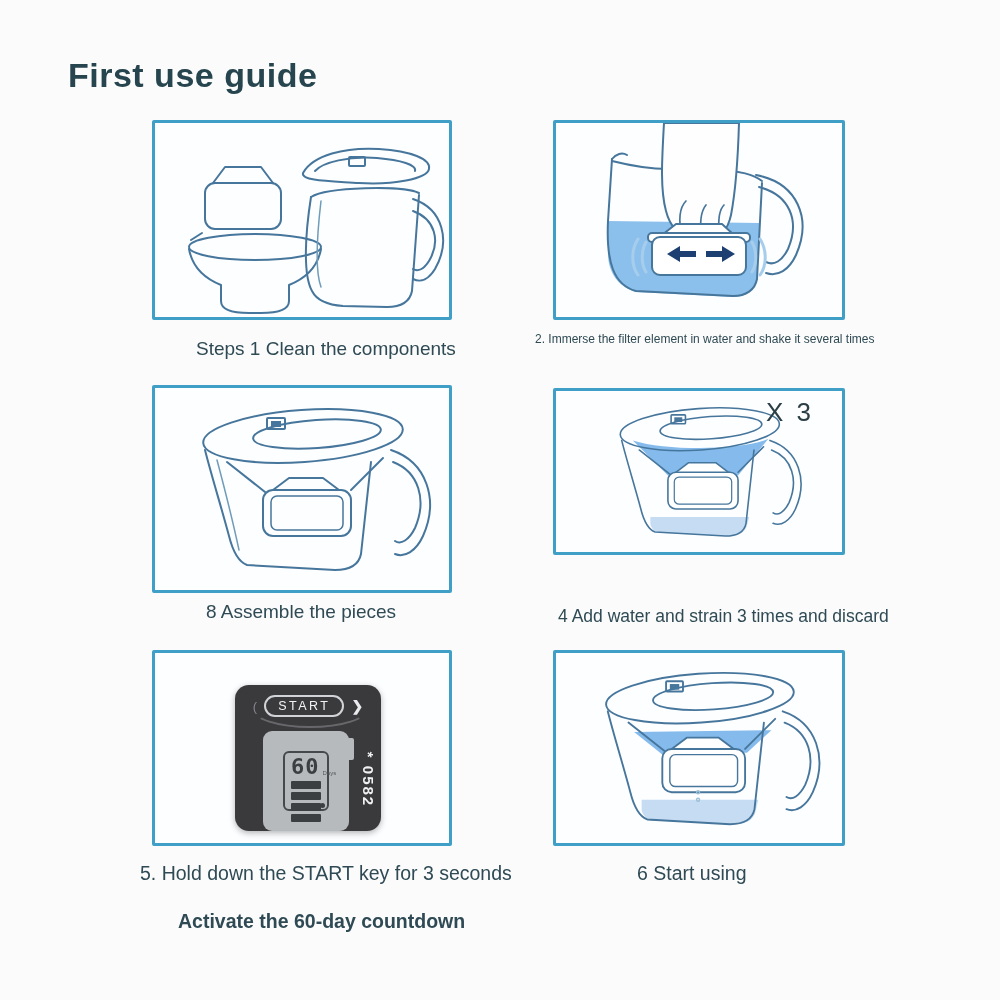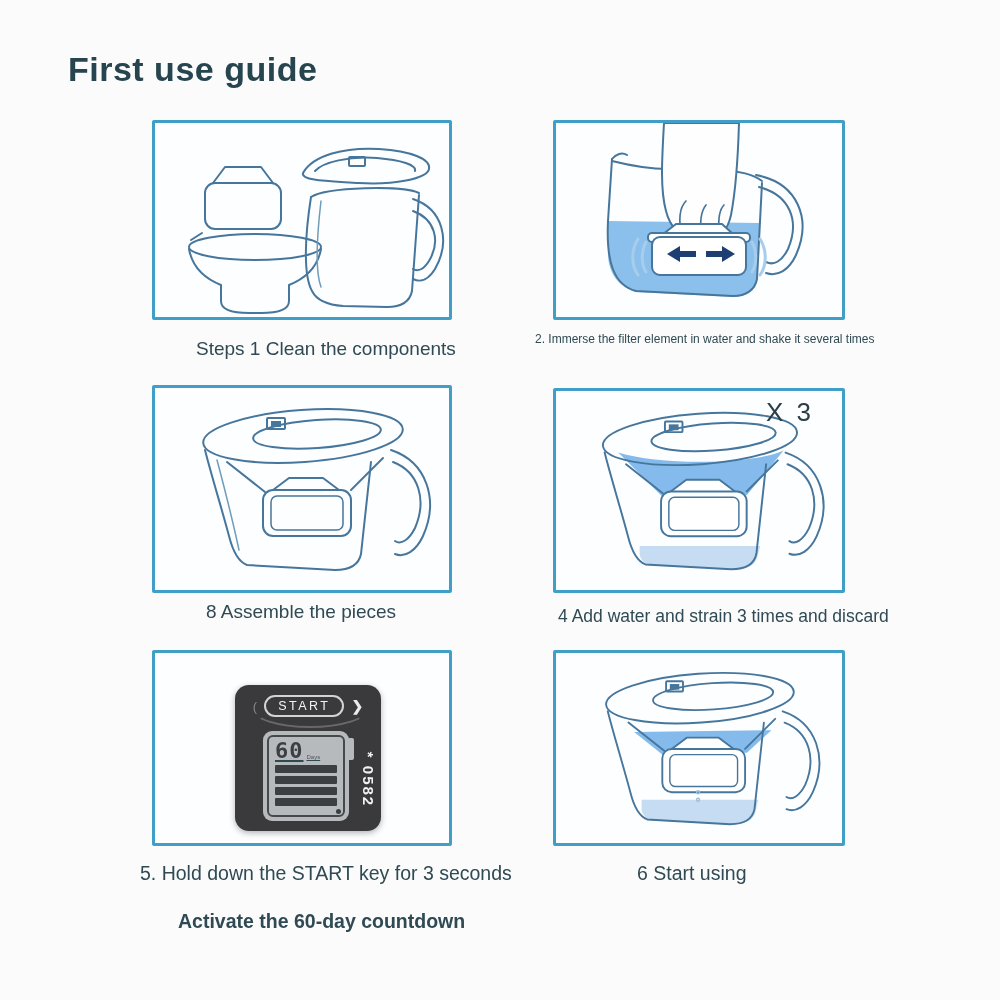--- a/index.html
+++ b/index.html
@@ -4,30 +4,30 @@
 <style>
   html,body{margin:0;padding:0;}
   body{
     width:1000px;height:1000px;position:relative;overflow:hidden;
     background:#fafbfa;
     font-family:"Liberation Sans", sans-serif;
     color:#2f4a54;
   }
   .abs{position:absolute;}
   .title{
-    left:68px;top:50px;font-size:34px;font-weight:600;color:#27454e;letter-spacing:.5px;
+    left:68px;top:56px;font-size:34px;font-weight:600;color:#27454e;letter-spacing:.5px;
   }
   .panel{
     background:#fdfeff;border:3px solid #3f9fc6;border-radius:2px;box-sizing:border-box;
   }
   .panel svg{display:block;width:100%;height:100%;}
   .p1{left:152px;top:120px;width:300px;height:200px;}
   .p2{left:553px;top:120px;width:292px;height:200px;}
   .p3{left:152px;top:385px;width:300px;height:208px;}
-  .p4{left:553px;top:388px;width:292px;height:205px;}
+  .p4{left:553px;top:388px;width:292px;height:167px;}
   .p5{left:152px;top:650px;width:300px;height:196px;}
   .p6{left:553px;top:650px;width:292px;height:196px;}
   .cap{font-size:19px;color:#2f4a54;}
   .cap1{left:196px;top:338px;text-align:center;}
   .cap2{left:535px;top:331px;width:432px;font-size:12px;line-height:1.42;}
   .cap3{left:206px;top:601px;}
   .cap4{left:558px;top:606px;font-size:17.5px;}
   .cap5a{left:140px;top:862px;font-size:19.5px;}
   .cap5b{left:178px;top:910px;font-size:19.5px;font-weight:bold;}
   .cap6{left:637px;top:862px;font-size:19.5px;}
@@ -46,22 +46,22 @@
     position:absolute;top:10px;left:0;width:100%;
     display:flex;align-items:center;justify-content:center;gap:7px;
   }
   .paren{color:#87878c;font-size:13px;}
   .start-btn{
     border:2px solid #d2d3d6;border-radius:14px;padding:2px 12px;
     color:#f2f3f5;font-size:12.5px;font-weight:normal;letter-spacing:2.5px;
   }
   .start-arrow{color:#eaebee;font-size:14px;font-weight:bold;}
   .lcd{
-    position:absolute;left:28px;top:46px;width:86px;height:90px;
-    background:#b7babd;border-radius:9px;padding:4px;box-sizing:border-box;text-decoration:underline;
+    position:absolute;left:28px;top:46px;width:86px;height:100px;
+    background:#b7babd;border-radius:9px;padding:20px;box-sizing:border-box;
   }
   .lcd::after{
     content:"";position:absolute;right:-5px;top:7px;width:7px;height:22px;
     background:#b7babd;border-radius:2px;
   }
   .lcd-frame{
     border:2.5px solid #46494c;border-radius:6px;width:100%;height:100%;
     box-sizing:border-box;padding:3px 6px;position:relative;
   }
   .lcd-numrow{display:flex;align-items:flex-end;}

